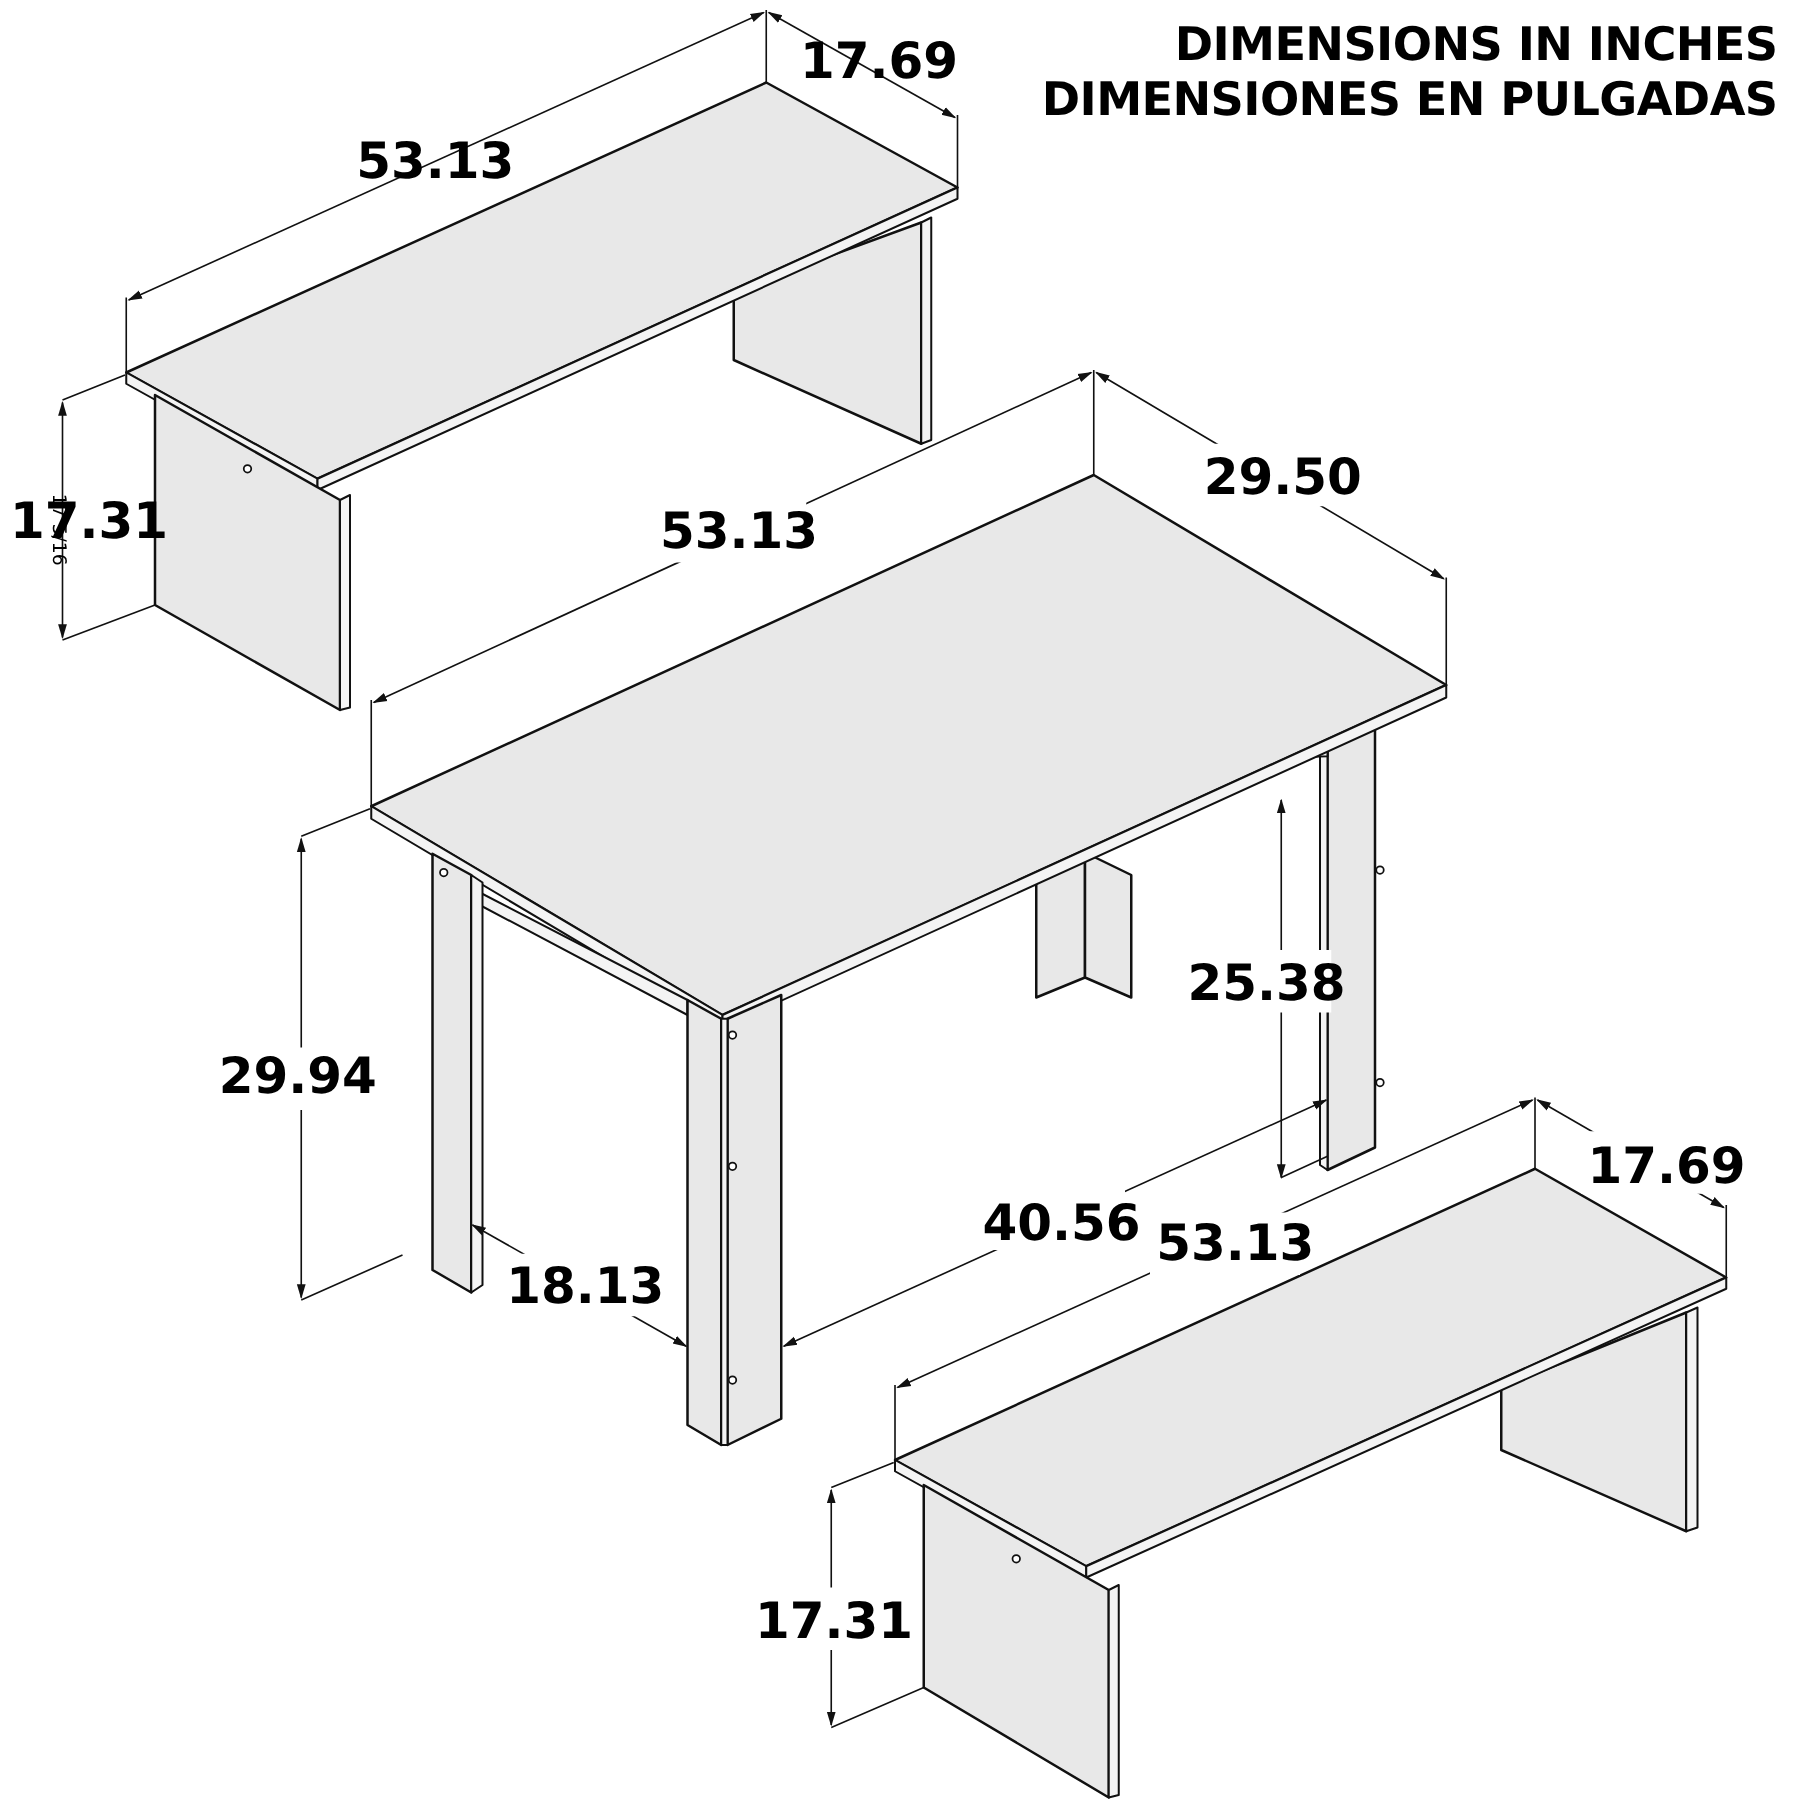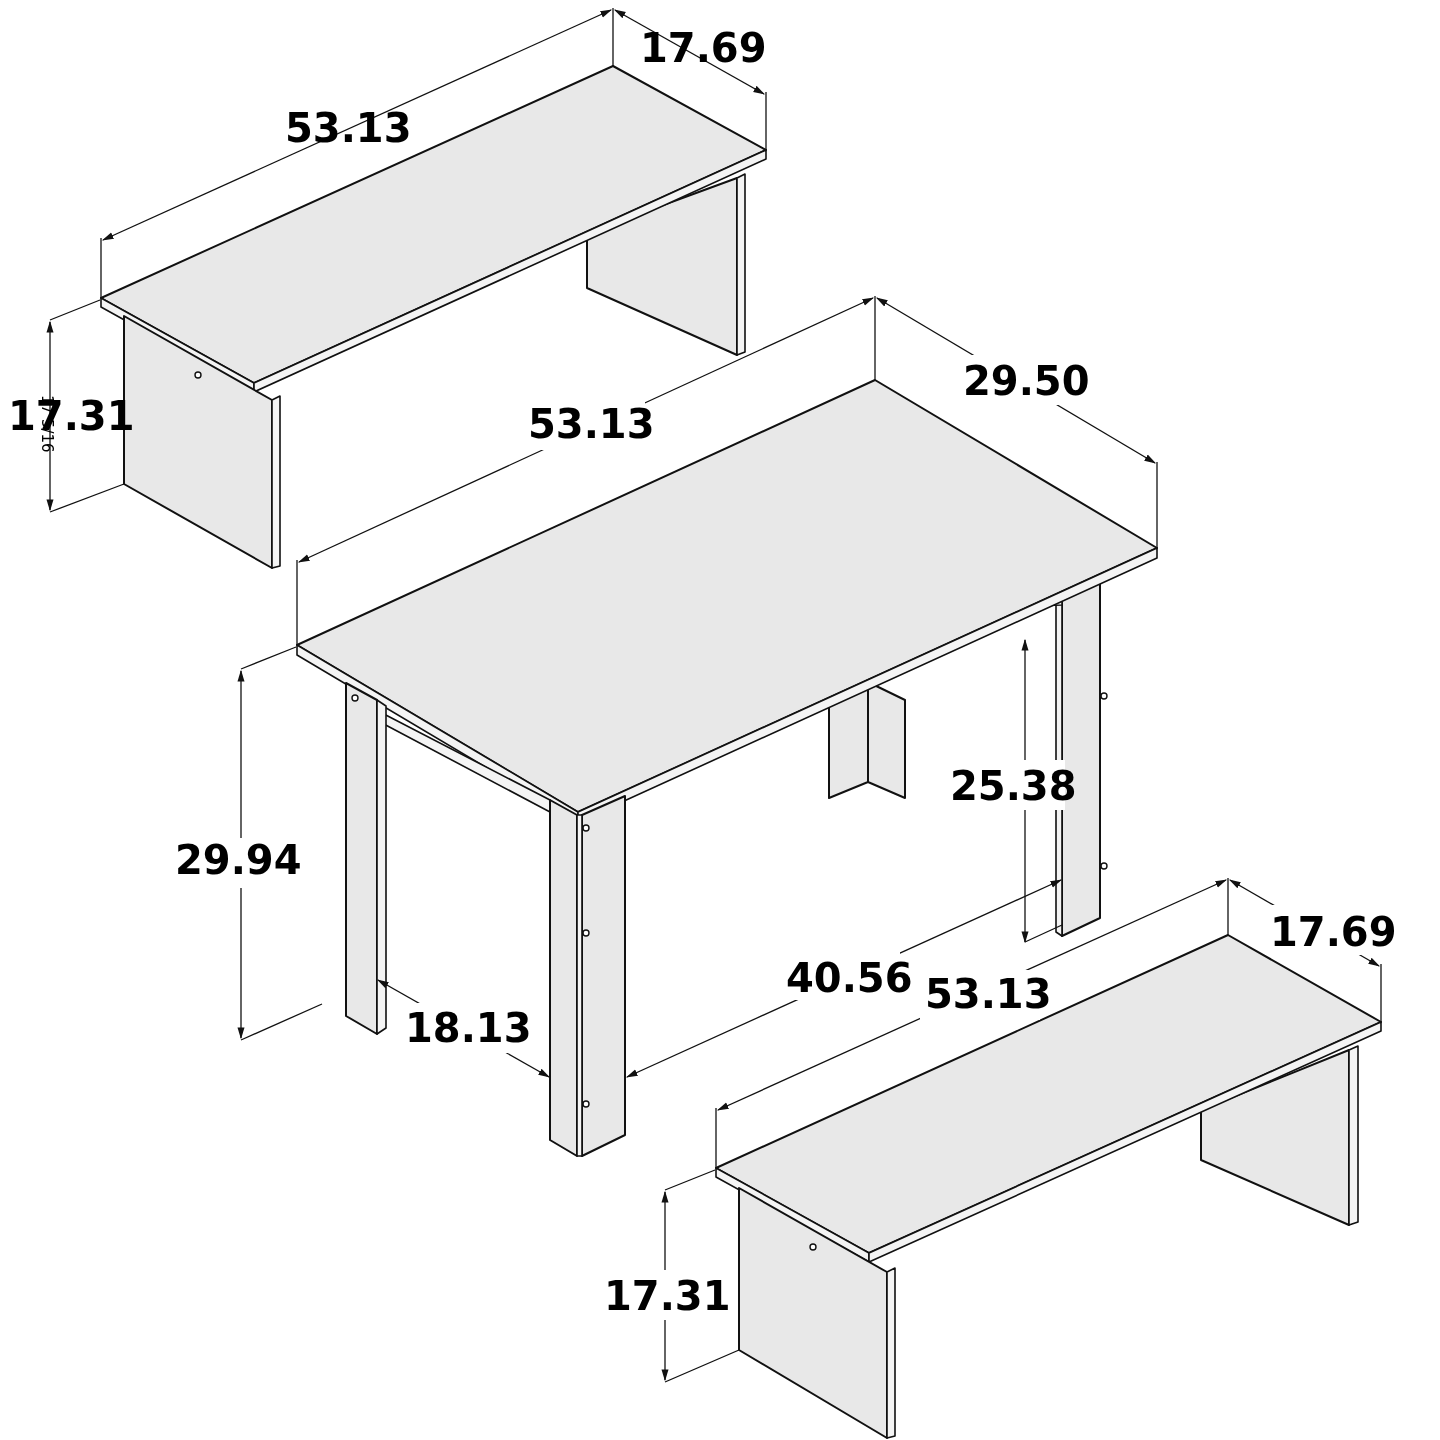--- a/index.html
+++ b/index.html
@@ -11,20 +11,22 @@
   .arrow{fill:#111;}
   .hole{fill:#fff;stroke:#111;stroke-width:1.4;}
   .lbl{font-family:"DejaVu Sans",sans-serif;font-weight:bold;font-size:40px;fill:#000;}
   .title{position:absolute;right:18px;font-family:"DejaVu Sans",sans-serif;font-weight:bold;font-size:37px;color:#000;text-align:right;line-height:44px;letter-spacing:-0.5px;}
   .fracl{font-family:"DejaVu Sans",sans-serif;font-size:15px;fill:#000;}
 </style>
 </head>
 <body>
 
 <div class="title" style="top:14px;">
+  <div>DIMENSIONS IN INCHES</div>
+  <div>DIMENSIONES EN PULGADAS</div>
 </div>
 
 <svg width="1440" height="1440" viewBox="0 0 1440 1440">
   <defs>
     <marker id="ah" viewBox="0 0 10 10" refX="9" refY="5" markerWidth="9" markerHeight="9" orient="auto-start-reverse">
       <path d="M0,2 L10,5 L0,8 z" class="arrow"></path>
     </marker>
   </defs>
 
   <g>

